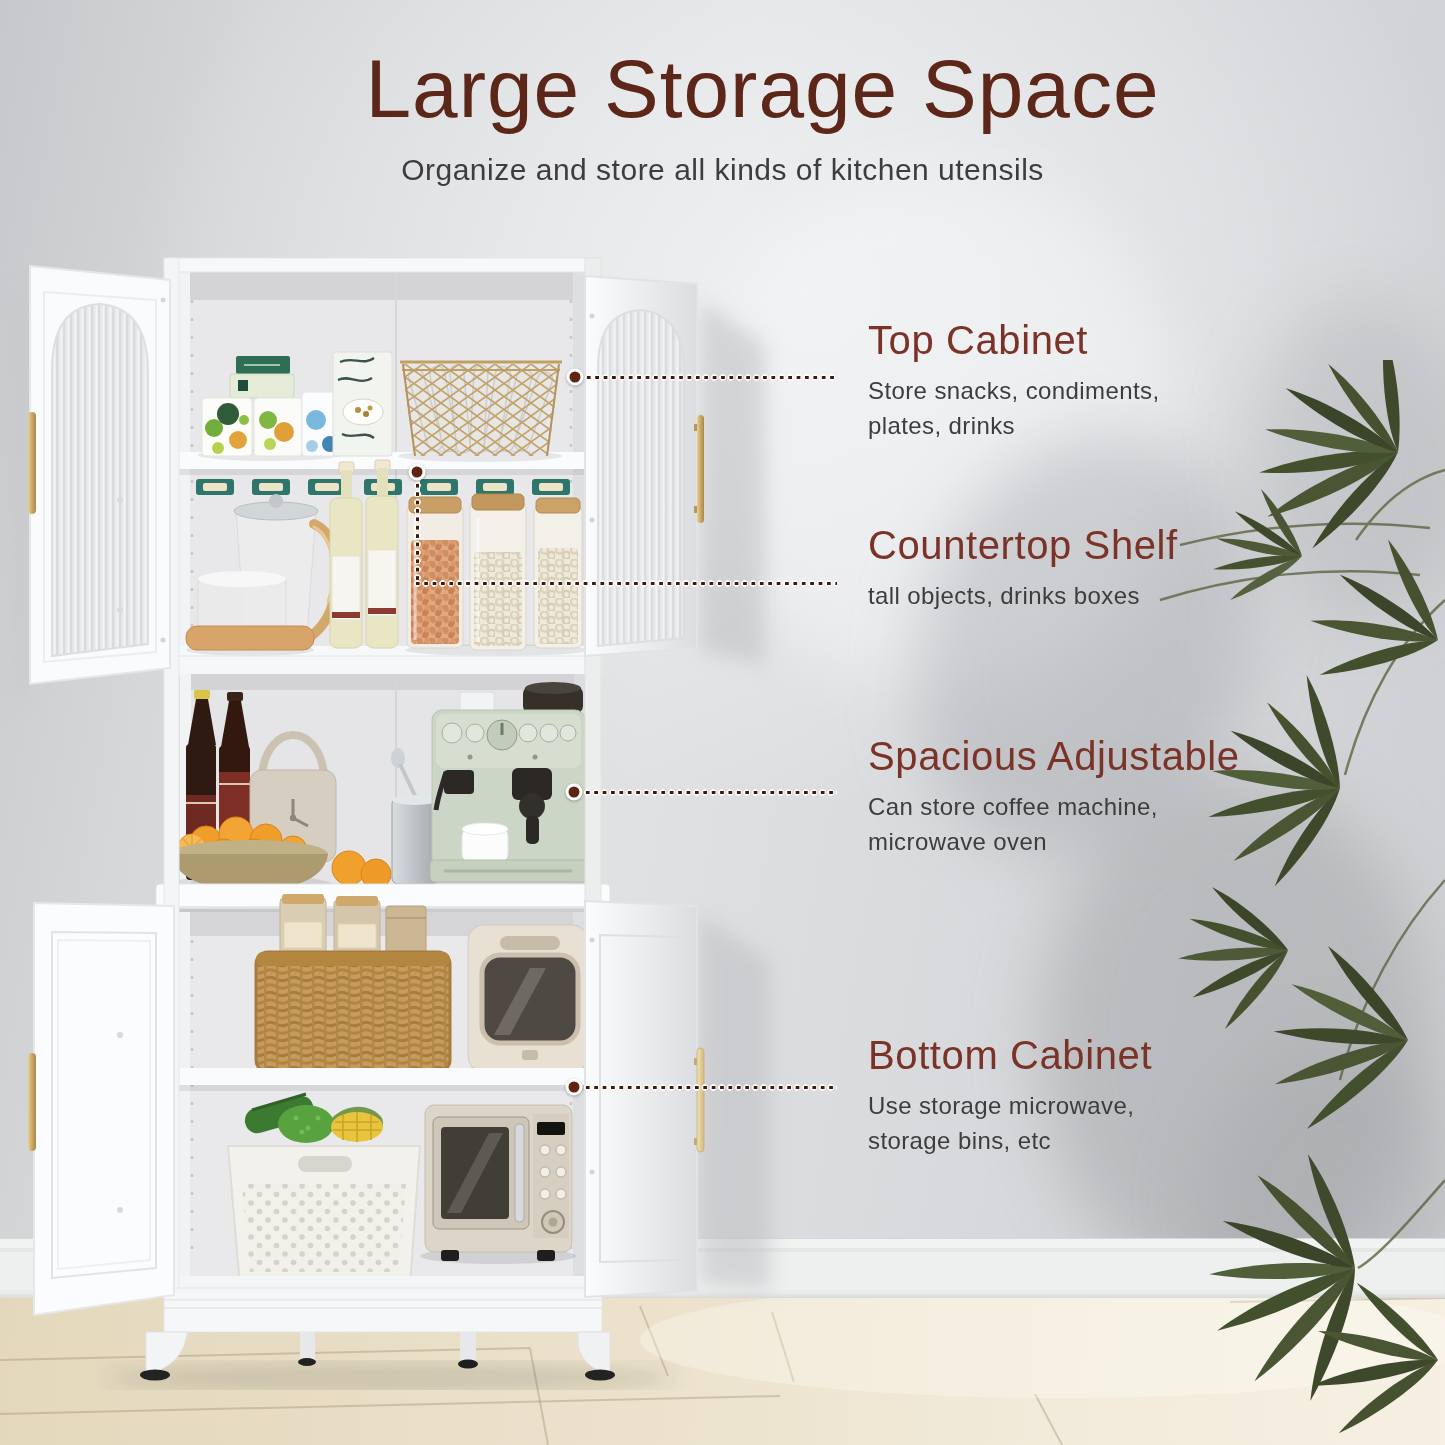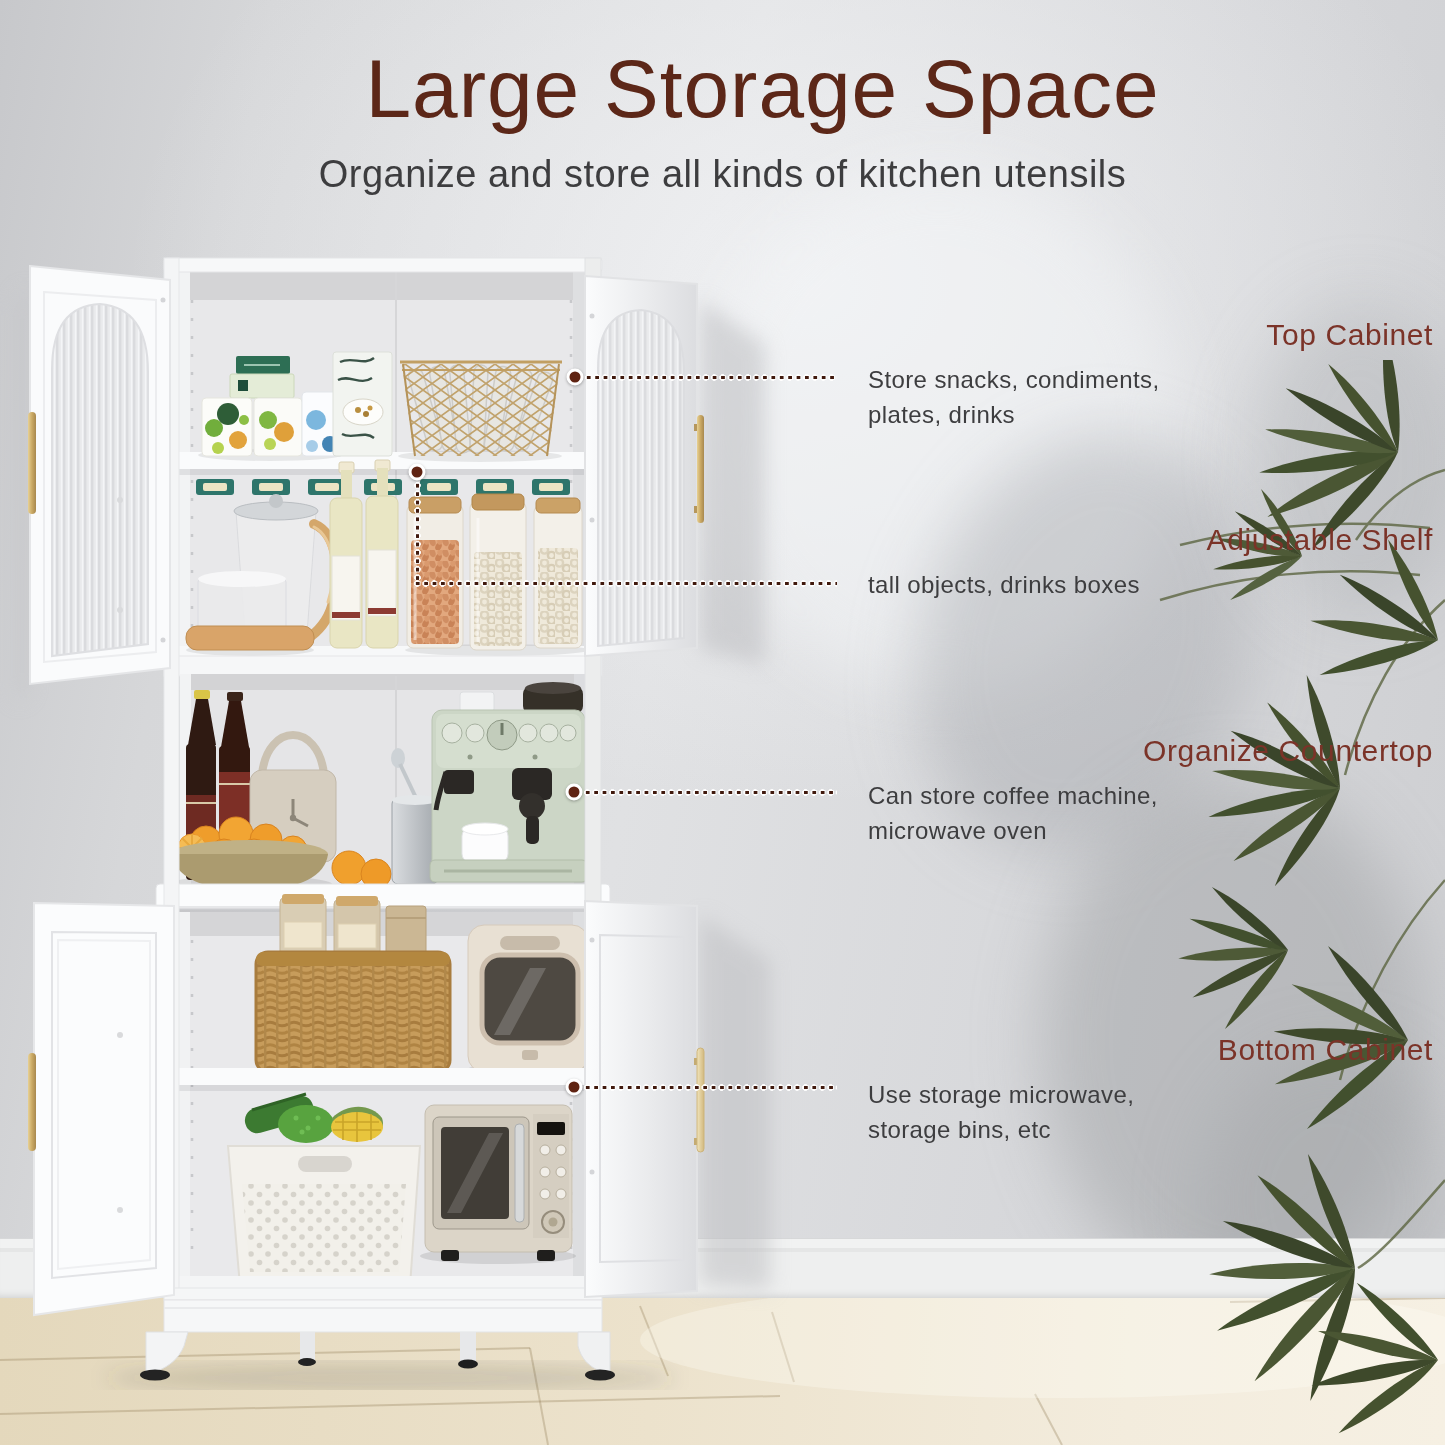--- a/index.html
+++ b/index.html
@@ -7,23 +7,23 @@
     position:relative;width:1445px;height:1445px;overflow:hidden;
     font-family:"Liberation Sans",sans-serif;
     background:
       radial-gradient(950px 720px at 56% 20%, rgba(240,241,243,.95), rgba(240,241,243,0) 72%),
       linear-gradient(100deg,#c7c8cb 0%,#d6d7d9 16%,#e0e1e3 45%,#d6d7da 74%,#cdced1 100%);
   }
   .blob{position:absolute;border-radius:50%;filter:blur(32px);}
   #title{position:absolute;left:0;top:42px;width:100%;text-align:center;
     font-size:82px;font-weight:400;letter-spacing:1px;color:var(--title-text,#5c2718);padding-left:40px;}
   #subtitle{position:absolute;left:0;top:153px;width:100%;text-align:center;
-    font-size:38px;letter-spacing:.5px;color:var(--body-text,#3d3d3f);}
+    font-size:30px;letter-spacing:.5px;color:var(--body-text,#3d3d3f);}
   .callout{position:absolute;left:868px;width:565px;}
-  .callout .ct{font-size:30px;letter-spacing:.6px;color:var(--callout-heading,#7b3328);margin-bottom:10px;text-align:right;}
+  .callout .ct{font-size:40px;letter-spacing:.6px;color:var(--callout-heading,#7b3328);margin-bottom:10px;}
   .callout .cb{font-size:24px;line-height:35px;letter-spacing:.4px;color:var(--body-text,#3d3d3f);}
   .leader{position:absolute;height:7px;background-repeat:repeat-x;background-size:8.4px 7px;
     background-image:radial-gradient(circle at 3.5px 3.5px,#40190d 0 2px,rgba(255,255,255,.95) 2px 3.2px,rgba(255,255,255,0) 3.4px);}
   .leader.v{width:7px;background-repeat:repeat-y;background-size:7px 8.4px;
     background-image:radial-gradient(circle at 3.5px 3.5px,#40190d 0 2px,rgba(255,255,255,.95) 2px 3.2px,rgba(255,255,255,0) 3.4px);}
   .ldot{position:absolute;width:11px;height:11px;border-radius:50%;
     background:var(--leader-dot,#5f2312);border:3.5px solid #fff;
     box-shadow:0 1px 3px rgba(0,0,0,.3);transform:translate(-50%,-50%);}
   #baseboard{position:absolute;left:0;top:1238px;width:1445px;height:60px;
     background:linear-gradient(180deg,#f1f2f2 0 9px,#e5e6e6 9px 13px,#eeefef 13px 100%);
@@ -544,25 +544,25 @@
 
   <div class="ldot" style="left:574px;top:1087px;"></div>
   <div class="leader" style="left:584px;top:1083.5px;width:253px;"></div>
 
   <div class="callout" style="top:318px;">
     <div class="ct">Top Cabinet</div>
     <div class="cb">Store snacks, condiments,</div>
     <div class="cb">plates, drinks</div>
   </div>
   <div class="callout" style="top:523px;">
-    <div class="ct">Adjustable Shelf</div>
+    <div class="ct">Countertop Shelf</div>
     <div class="cb">tall objects, drinks boxes</div>
   </div>
   <div class="callout" style="top:734px;">
-    <div class="ct">Organize Countertop</div>
+    <div class="ct">Spacious Adjustable</div>
     <div class="cb">Can store coffee machine,</div>
     <div class="cb">microwave oven</div>
   </div>
   <div class="callout" style="top:1033px;">
     <div class="ct">Bottom Cabinet</div>
     <div class="cb">Use storage microwave,</div>
     <div class="cb">storage bins, etc</div>
   </div>
 
 </div>

